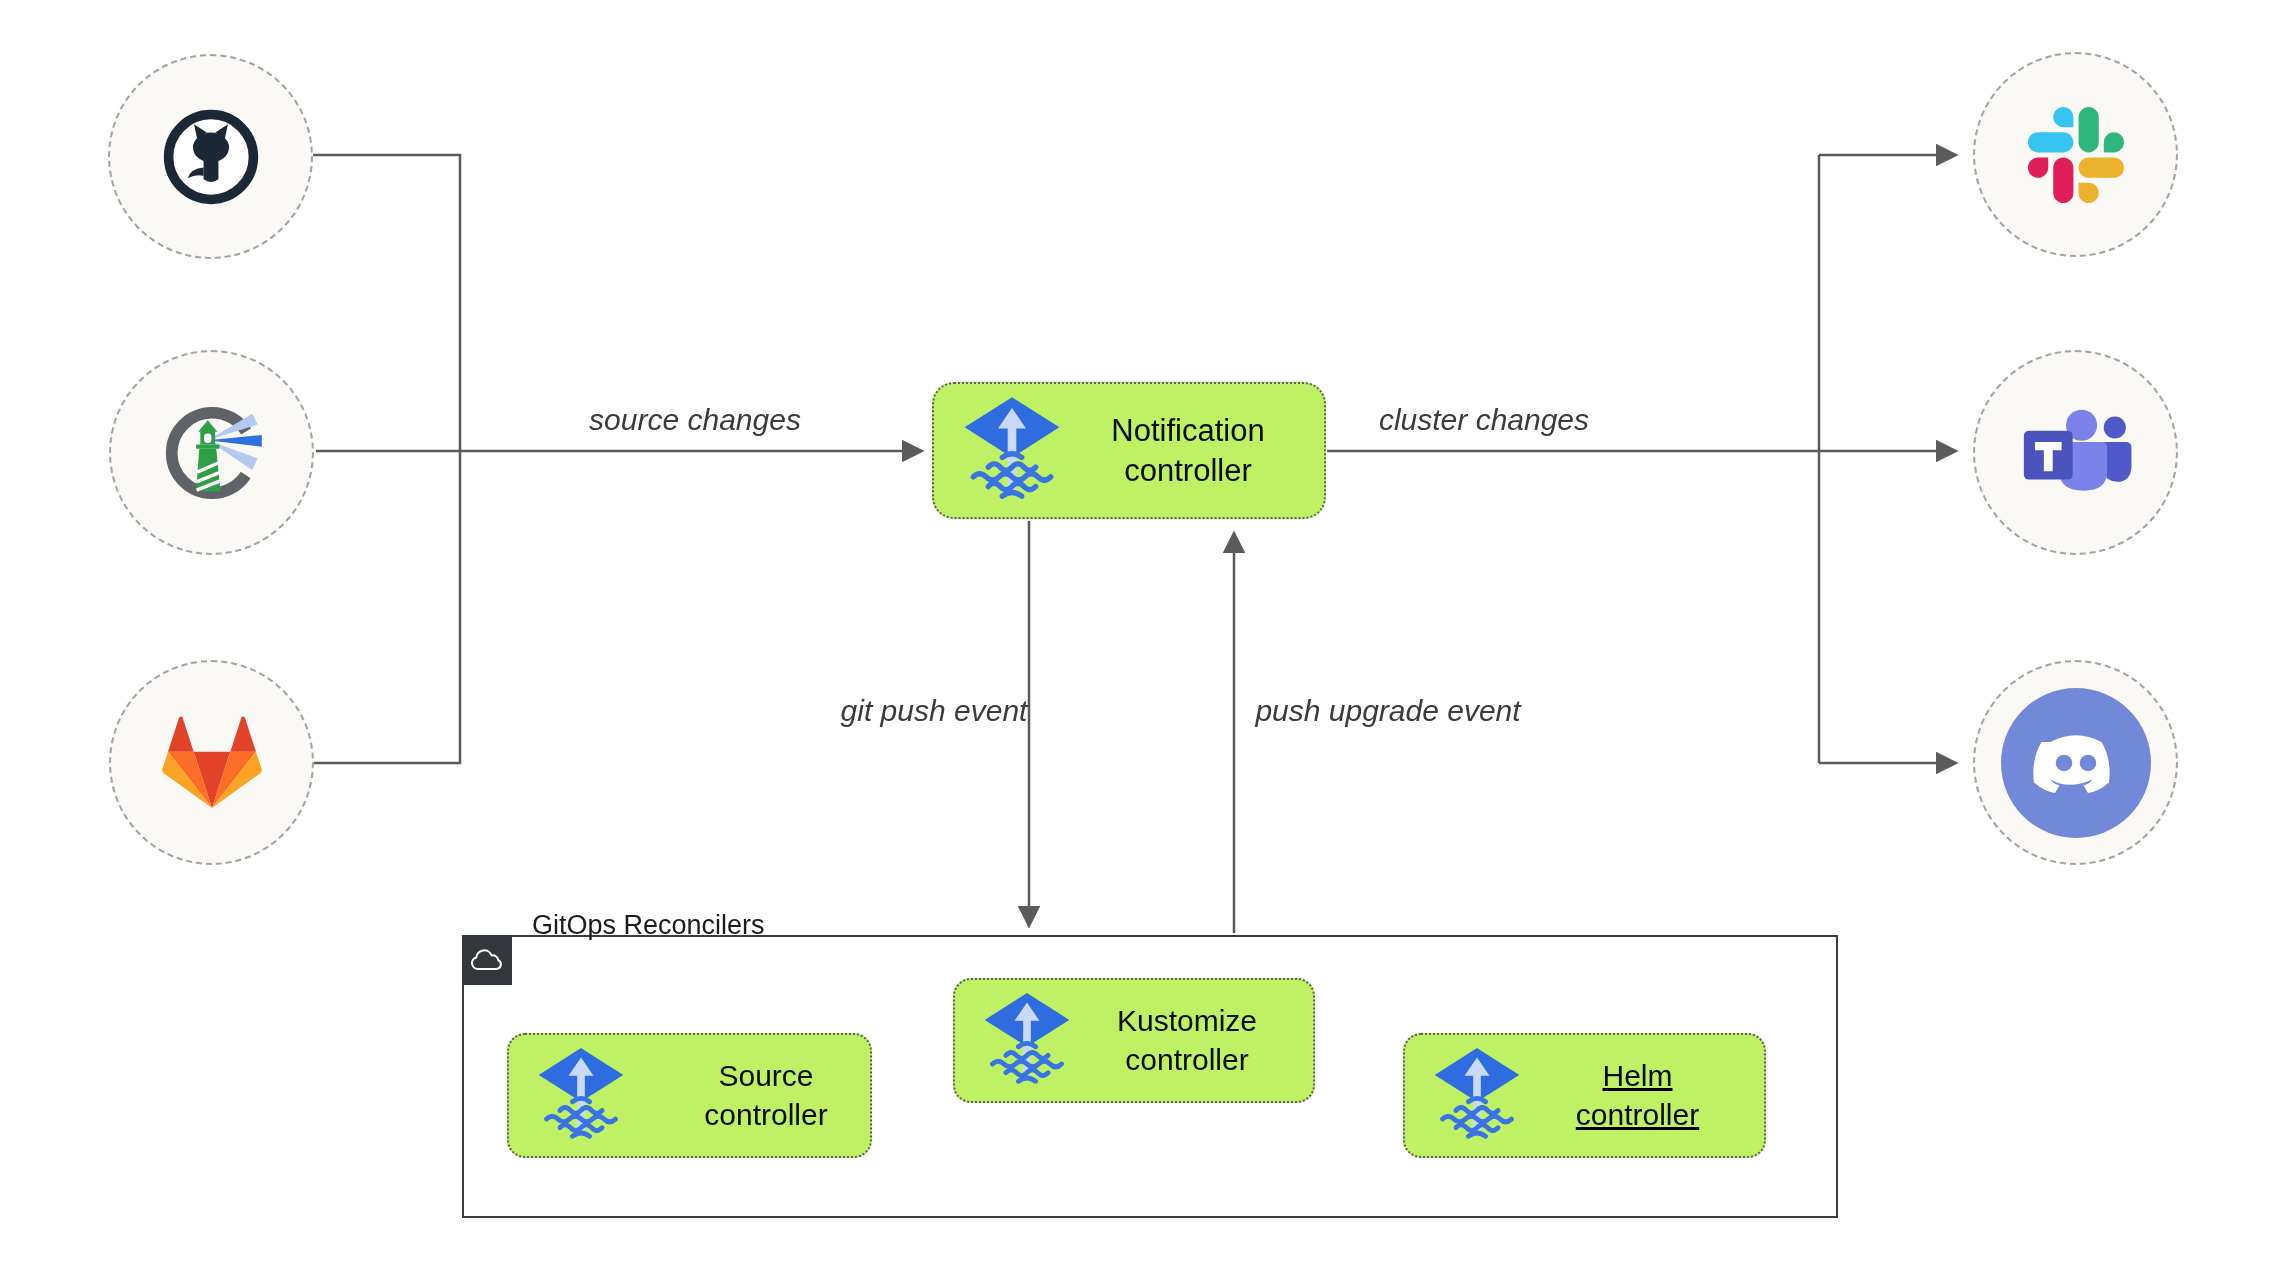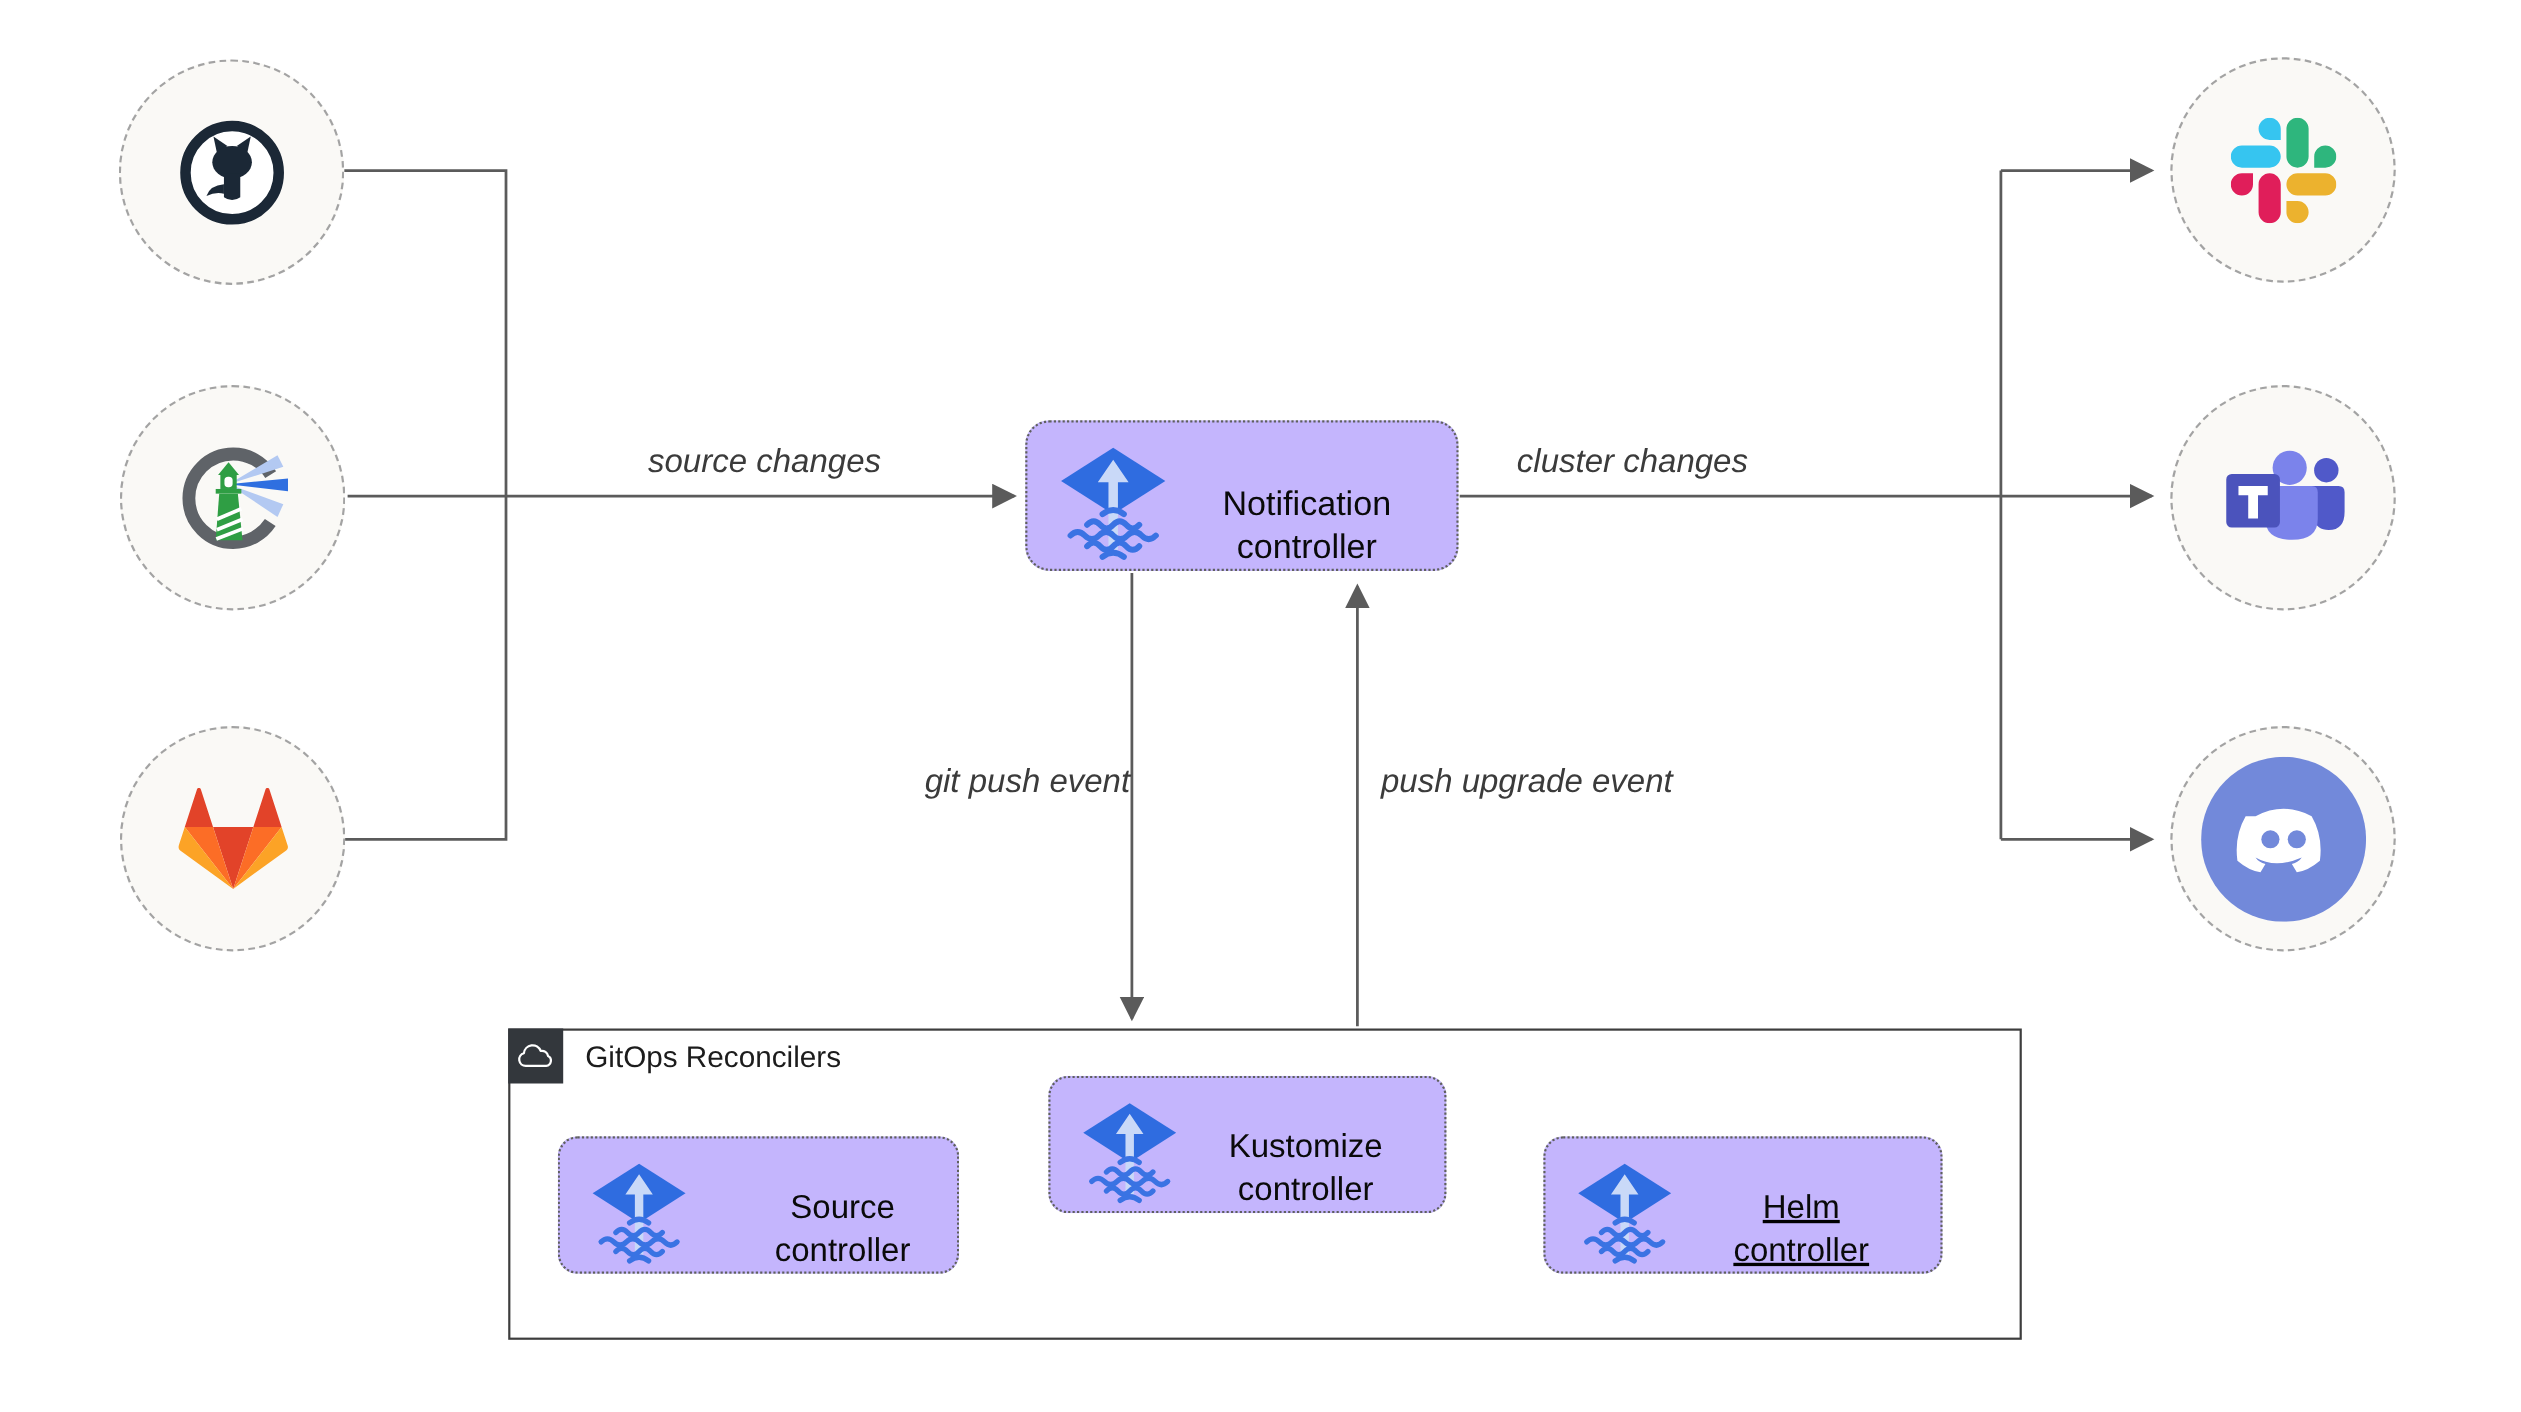--- a/index.html
+++ b/index.html
@@ -7,23 +7,23 @@
     position:relative;width:2292px;height:1284px;background:#ffffff;overflow:hidden;
     font-family:"Liberation Sans", sans-serif;
   }
   .connector-layer{position:absolute;left:0;top:0;width:2292px;height:1284px;}
   .circle-node{
     position:absolute;width:205px;height:205px;box-sizing:border-box;
     border:2.5px dashed #a3a3a3;border-radius:50%;background:#faf9f6;
     display:flex;align-items:center;justify-content:center;
   }
   .ctrl-box{
-    position:absolute;box-sizing:border-box;background:#c4b5fd;
+    position:absolute;box-sizing:border-box;background:#bef264;
     border:2px dotted #5f5f5f;border-radius:18px;
-    display:flex;align-items:flex-end;
+    display:flex;align-items:center;
   }
   .ctrl-box .flux-wrap{flex:0 0 auto;margin-left:24px;display:flex;align-items:center;}
   .node-text{
     flex:1 1 auto;text-align:center;color:#0a0a0a;line-height:1.28;
     padding-right:14px;
   }
   .node-text.big{font-size:31px;}
   .node-text.small{font-size:30px;}
   .edge-label{
     position:absolute;transform:translate(-50%,-50%);
@@ -31,21 +31,21 @@
   }
   .container-box{
     position:absolute;left:462px;top:935px;width:1376px;height:283px;
     box-sizing:border-box;border:2px solid #3d3d3d;background:#ffffff;
   }
   .container-badge{
     position:absolute;left:462px;top:935px;width:50px;height:50px;
     background:#33373c;display:flex;align-items:center;justify-content:center;
   }
   .container-title{
-    position:absolute;left:532px;top:946px;font-size:27px;color:#1c1c1c;white-space:nowrap;
+    position:absolute;left:532px;top:910px;font-size:27px;color:#1c1c1c;white-space:nowrap;
   }
   .hidden-defs{position:absolute;width:0;height:0;overflow:hidden;}
 </style>
 </head>
 <body>
 
 <div class="canvas">
 
   <svg class="hidden-defs" aria-hidden="true">
     <defs>

